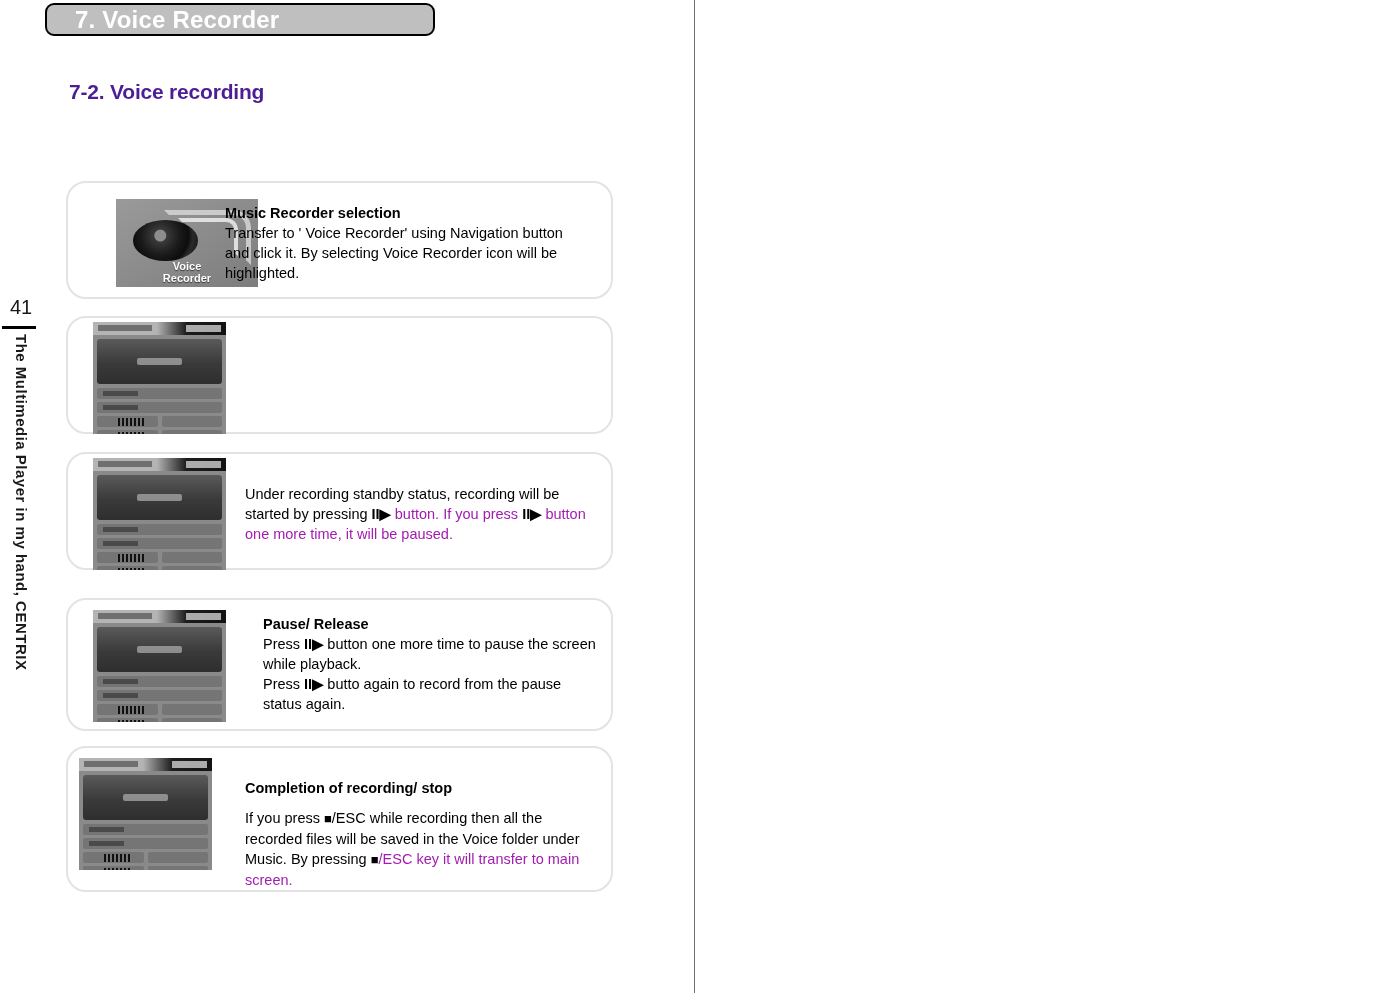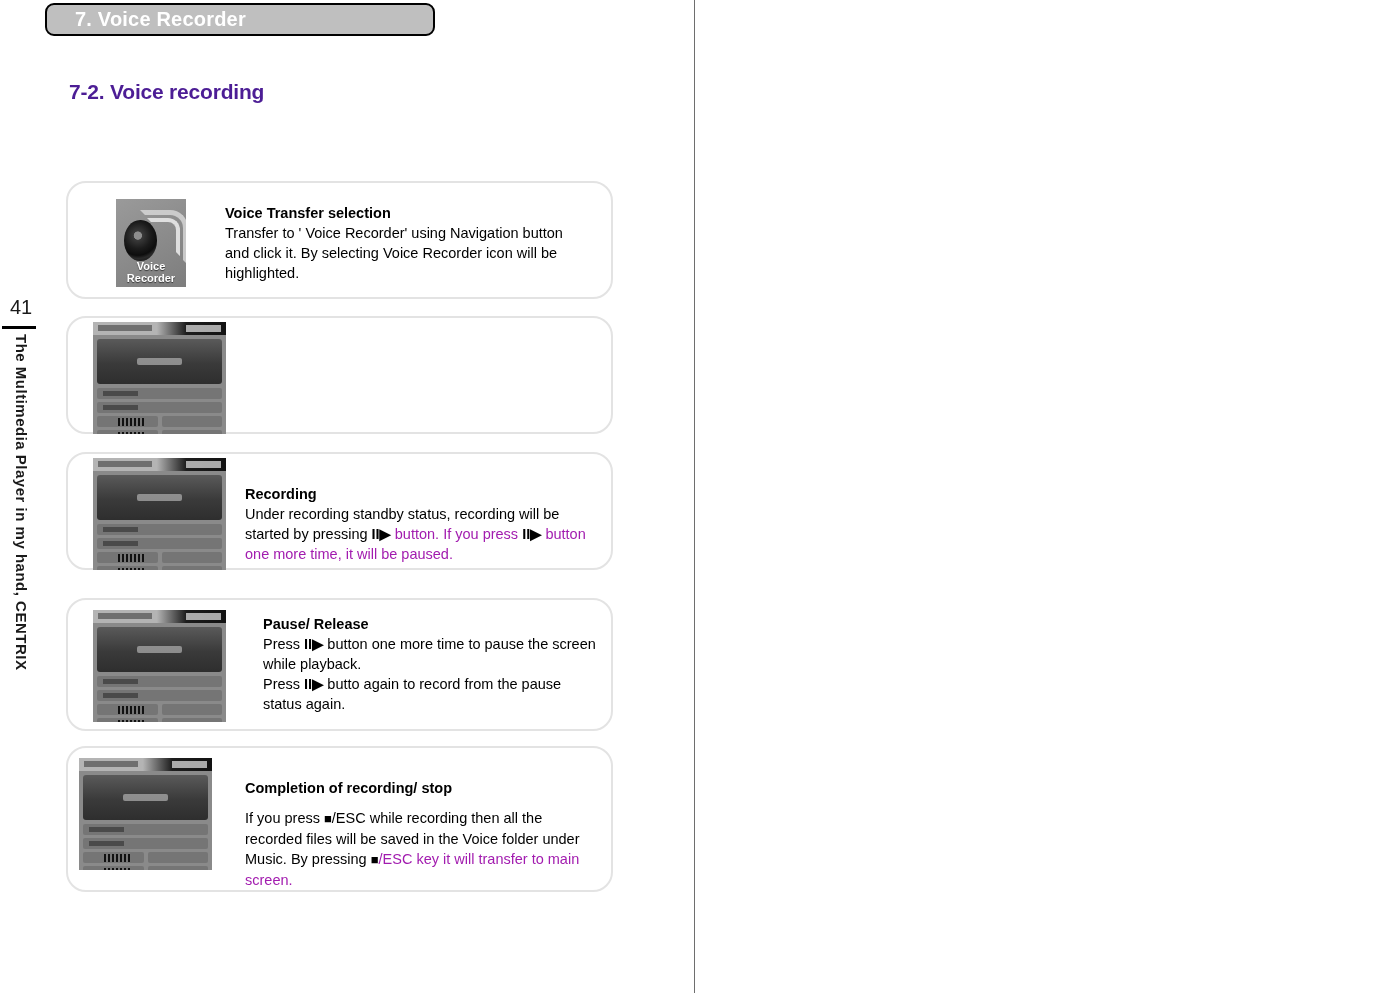--- a/index.html
+++ b/index.html
@@ -34,21 +34,21 @@
 
   
   .chapter-pill {
     position: absolute;
     box-sizing: border-box;
     height: 33px;
     background: #bfbfbf;
     border: 2px solid #000000;
     border-radius: 9px;
     color: #ffffff;
-    font-size: 20px;
+    font-size: 24px;
     font-weight: bold;
     letter-spacing: .2px;
     line-height: 29px;
     padding-left: 28px;
   }
   .chapter-pill.left  { left: 45px;  top: 3px;  width: 390px; }
 
   
   .section-title {
     position: absolute;
@@ -261,31 +261,31 @@
 
 <div class="center-divider"></div>
 
 <div class="page page-left">
 
   <div class="chapter-pill left">7. Voice Recorder</div>
 
   <div class="section-title left">7-2. Voice recording</div>
 
   <div class="card" style="left:66px; top:181px; width:547px; height:118px;">
-    <div class="vr-icon" style="left:48px; top:16px; width:70px; height:88px;">
+    <div class="vr-icon" style="left:48px; top:16px; width:104px; height:88px;padding-left:38px;">
       <div class="wave"></div>
       <div class="wave2"></div>
       <div class="speaker"></div>
       <div class="vr-label">
         <span>Voice</span><br>
         <span>Recorder</span>
       </div>
     </div>
     <div class="card-text" style="left:157px; top:20px; width:365px;">
-      <span class="hd">Voice Transfer selection</span>
+      <span class="hd">Music Recorder selection</span>
       <span>Transfer to ' Voice Recorder' using Navigation button and click it. By selecting Voice Recorder icon will be highlighted.</span>
     </div>
   </div>
 
   <div class="card" style="left:66px; top:316px; width:547px; height:118px;">
     <div class="device" style="left:25px; top:4px; width:133px; height:112px;">
       <div class="dev-title"></div>
       <div class="dev-main"></div>
       <div class="dev-rows">
         <div class="dev-row"></div>
@@ -313,21 +313,20 @@
       <div class="dev-split">
         <div class="dev-cell bars"></div>
         <div class="dev-cell"></div>
       </div>
       <div class="dev-split">
         <div class="dev-cell bars"></div>
         <div class="dev-cell"></div>
       </div>
     </div>
     <div class="card-text" style="left:177px; top:30px; width:355px;">
-      <span class="hd">Recording</span>
       <span>Under recording standby status, recording will be started by pressing </span><span class="btn-glyph">II▶</span><span class="gray"> button. If you press </span><span class="btn-glyph">II▶</span><span class="gray"> button one more time, it will be paused.</span>
     </div>
   </div>
 
   <div class="card" style="left:66px; top:598px; width:547px; height:133px;">
     <div class="device" style="left:25px; top:10px; width:133px; height:112px;">
       <div class="dev-title"></div>
       <div class="dev-main"></div>
       <div class="dev-rows">
         <div class="dev-row"></div>

